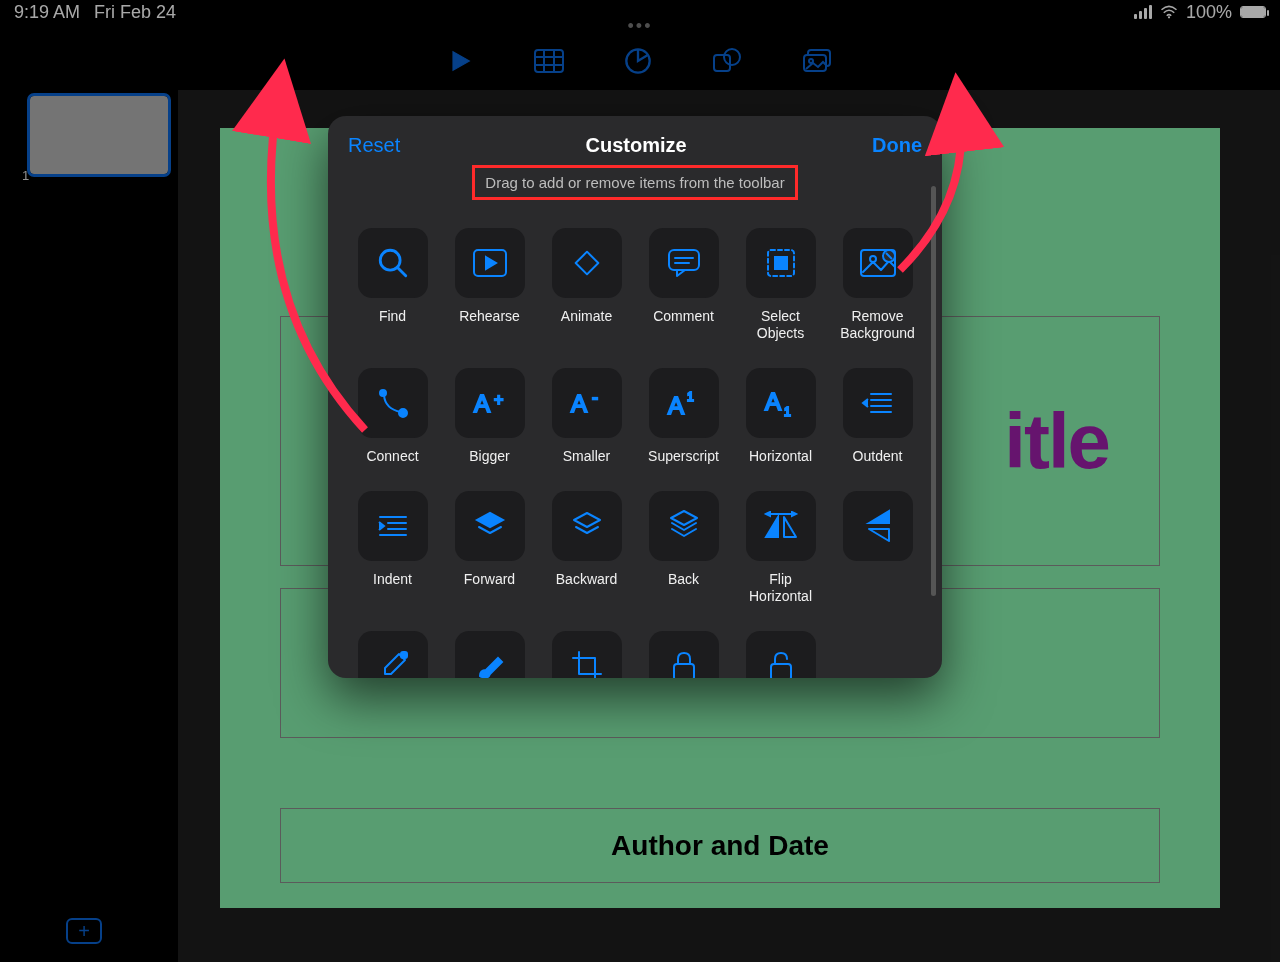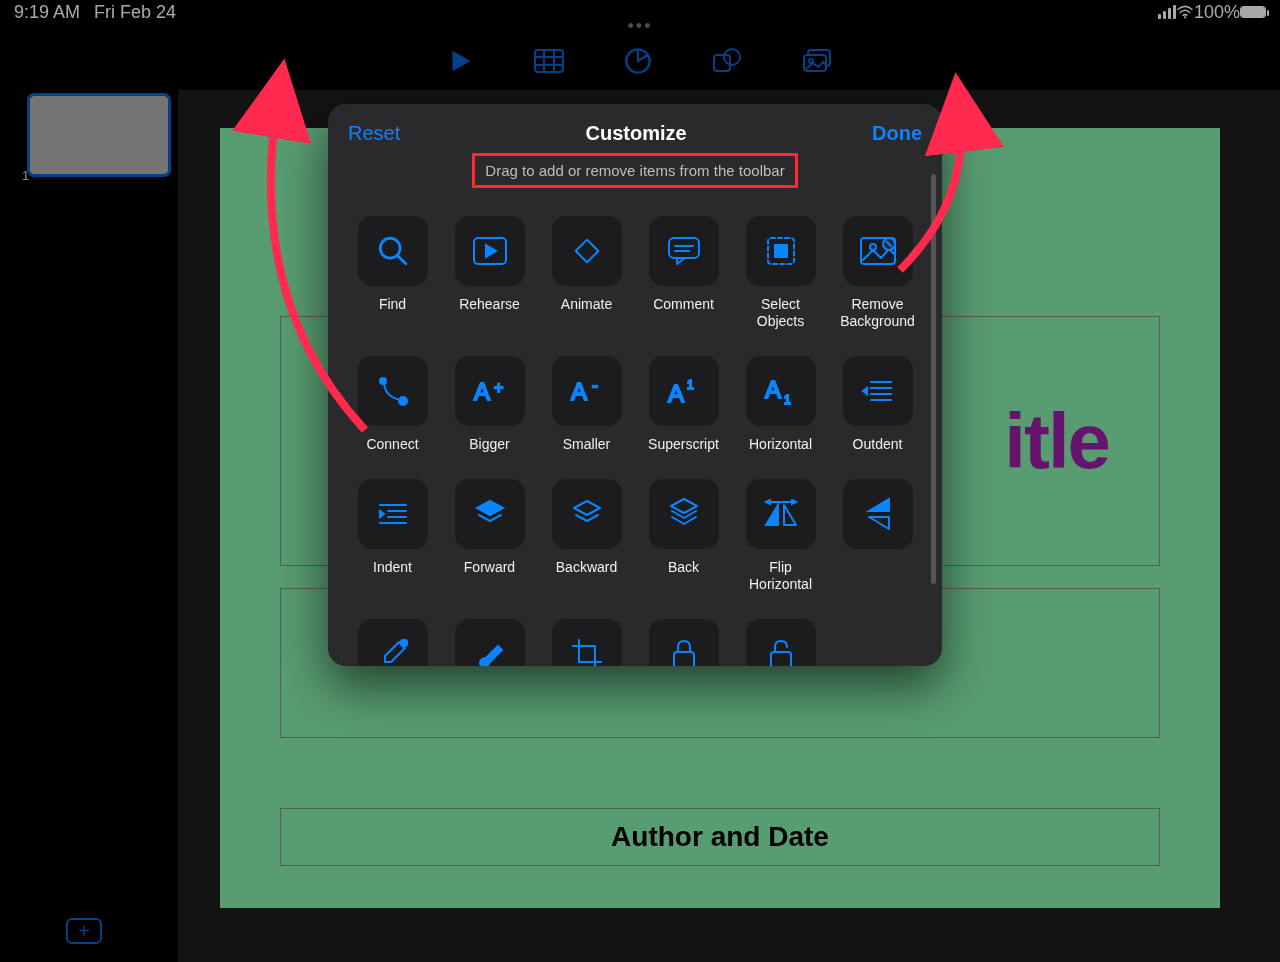--- a/index.html
+++ b/index.html
@@ -12,21 +12,21 @@
     position: relative;
   }
 
   
   .statusbar {
     height: 24px;
     display: flex; align-items: center; justify-content: space-between;
     padding: 0 14px; font-size: 18px; font-weight: 500;
   }
   .statusbar .left { display: flex; gap: 14px; }
-  .statusbar .right { display: flex; align-items: center; }
+  .statusbar .right { display: flex; align-items: center; gap: 8px; }
   .sig-bars { display: flex; align-items: flex-end; gap: 2px; }
   .sig-bars span { width: 3px; background:#fff; border-radius:1px; }
   .sig-bars span:nth-child(1){height:5px} .sig-bars span:nth-child(2){height:8px}
   .sig-bars span:nth-child(3){height:11px} .sig-bars span:nth-child(4){height:14px}
   .wifi-icon, .batt-icon { display:inline-flex; }
   .batt { width:26px;height:12px;border:1px solid #fff;border-radius:3px;position:relative;}
   .batt::after{content:"";position:absolute;right:-4px;top:3px;width:2px;height:6px;background:#fff;border-radius:1px;}
   .batt i{display:block;background:#fff;height:100%;width:100%;border-radius:2px;}
 
   .more-dots { position:absolute; left:50%; top:16px; transform:translateX(-50%); color:#777; font-size:18px; letter-spacing:2px; }
@@ -67,29 +67,29 @@
   .slide {
     width: 1000px; height: 780px; background:#86efac; position:relative;
   }
   .placeholder {
     position:absolute; border:1px solid #8a8a8a;
     display:flex; align-items:center; justify-content:center;
     color:#000; font-weight:600;
   }
   .ph-title { left:60px; right:60px; top:188px; height:250px; font-size:78px; font-weight:800; color:#9c1fa8; letter-spacing:-2px; justify-content:flex-end; padding-right:50px;}
   .ph-sub   { left:60px; right:60px; top:460px; height:150px; }
-  .ph-auth  { left:60px; right:60px; top:680px; height:58px; font-size:28px; font-weight:700; }
+  .ph-auth  { left:60px; right:60px; top:680px; height:75px; font-size:28px; font-weight:700; }
 
   
   .dim { position:absolute; inset:0; background:rgba(0,0,0,0.34); }
 
   
   .popover {
     position:absolute;
-    left: 328px; top: 104px;
+    left: 328px; top: 116px;
     width: 614px; height: 562px;
     background: #2a2a2c;
     border-radius: 18px;
     box-shadow: 0 20px 50px rgba(0,0,0,.6);
     padding: 18px 20px 0 20px;
     overflow: hidden;
   }
   .popover::before {
     content:""; position:absolute; top:-11px; left:50%; transform:translateX(-50%);
     border-left:12px solid transparent; border-right:12px solid transparent;

